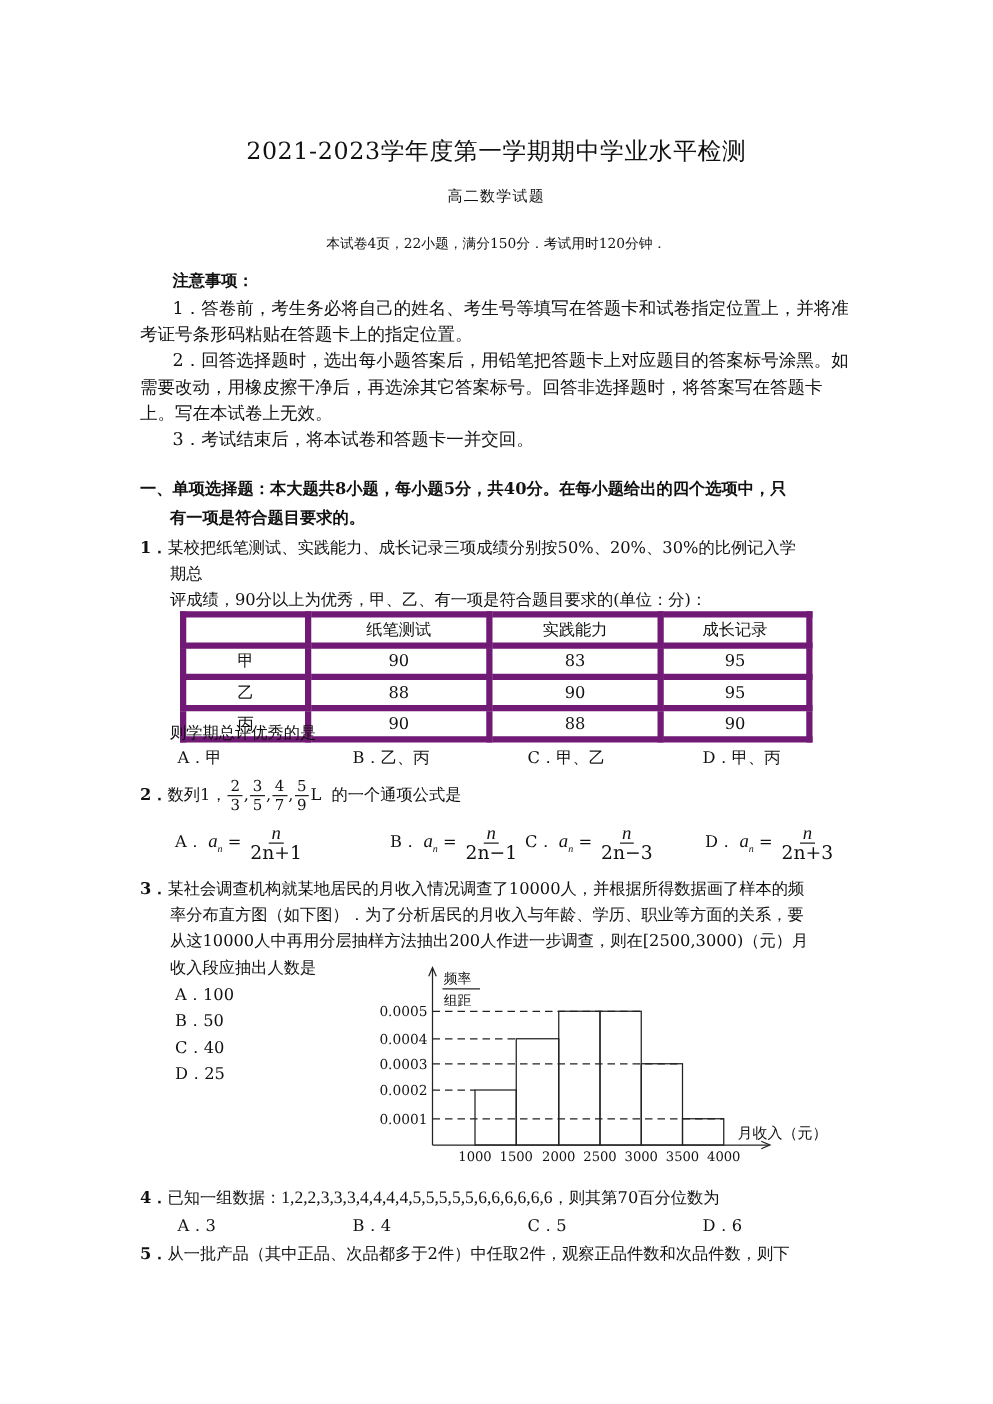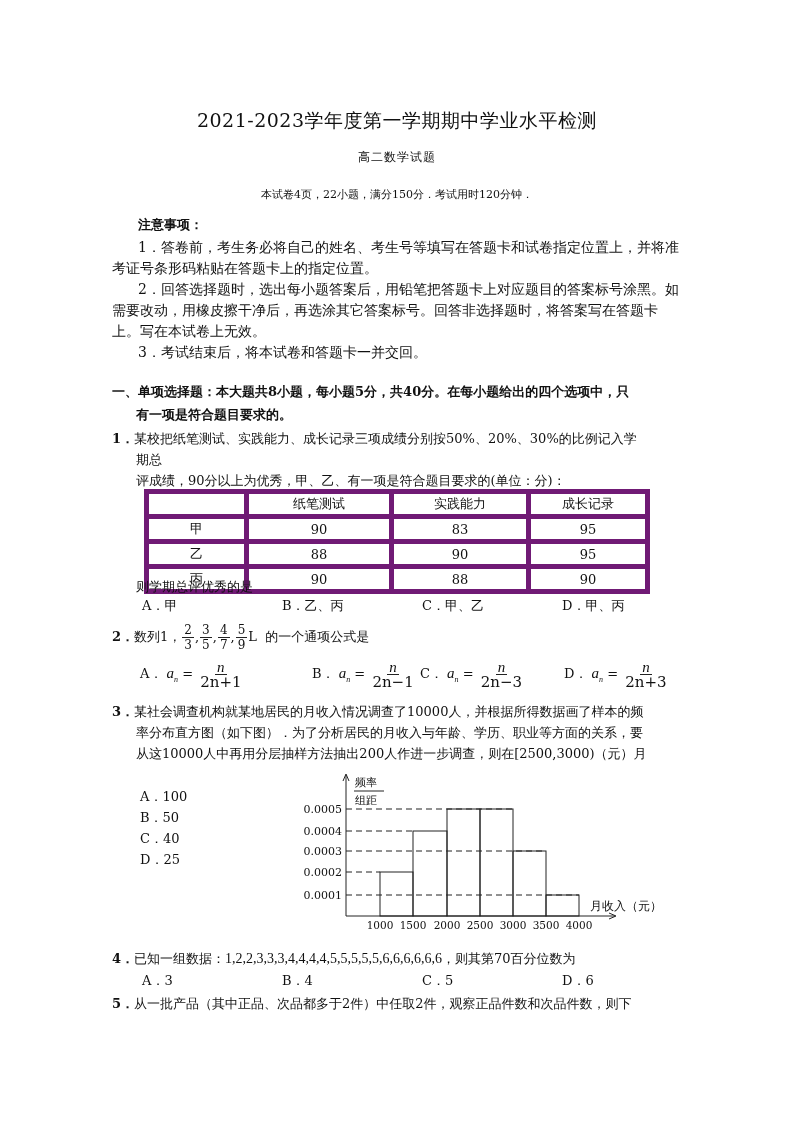--- a/index.html
+++ b/index.html
@@ -137,20 +137,21 @@
         <span class="num it">n</span>
         <span class="den">2n+3</span>
       </span>
   </span>
 </div>
 
 <div class="abs q" style="top:701px;">
   <span class="qnum">3．</span><span>某社会调查机构就某地居民的月收入情况调查了10000人，并根据所得数据画了样本的频</span>
   <span class="indent">率分布直方图（如下图）．为了分析居民的月收入与年龄、学历、职业等方面的关系，要</span>
   <span class="indent">从这10000人中再用分层抽样方法抽出200人作进一步调查，则在[2500,3000)（元）月</span>
+  <span class="indent">收入段应抽出人数是</span>
 </div>
 
 <div class="abs vopts">
   <div>A．100</div>
   <div>B．50</div>
   <div>C．40</div>
   <div>D．25</div>
 </div>
 
 <svg class="chart" viewBox="0 0 410 175" width="410" height="175">

